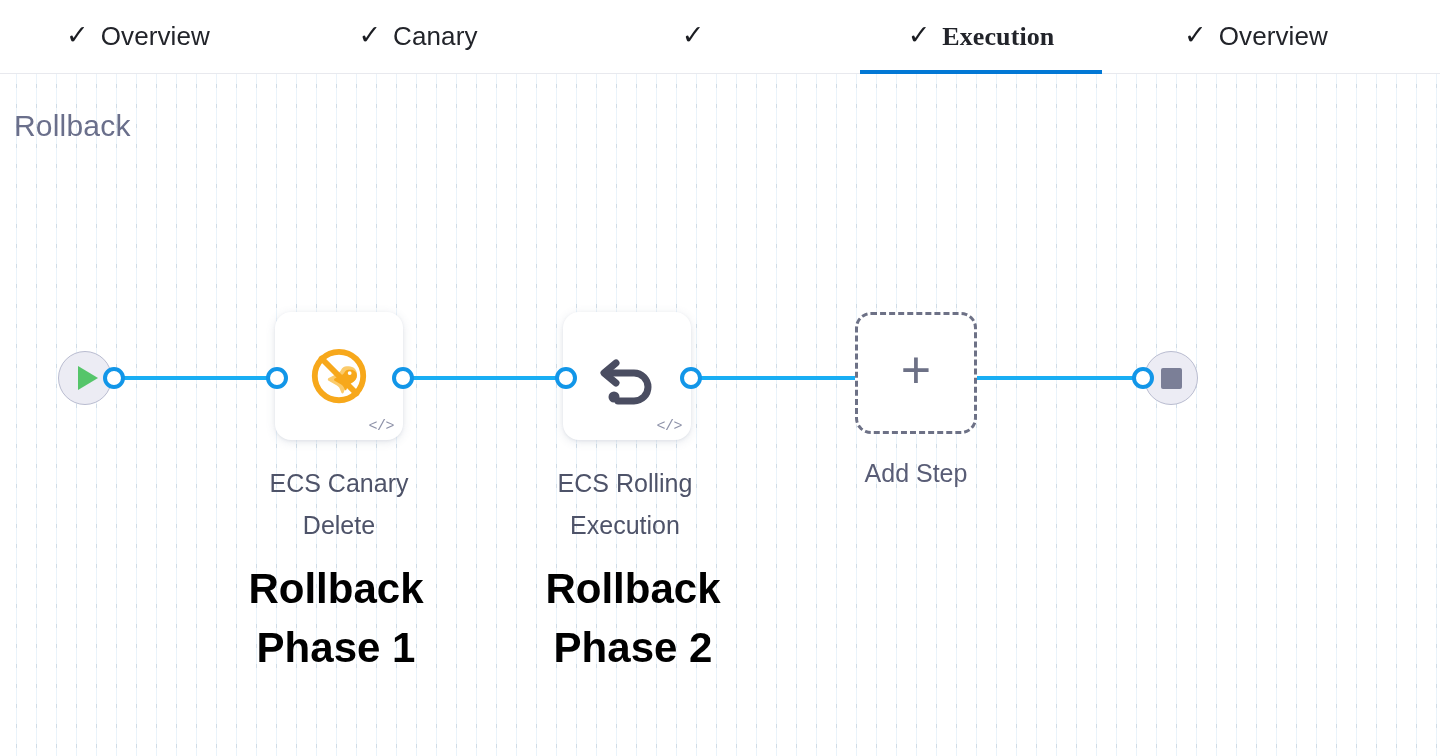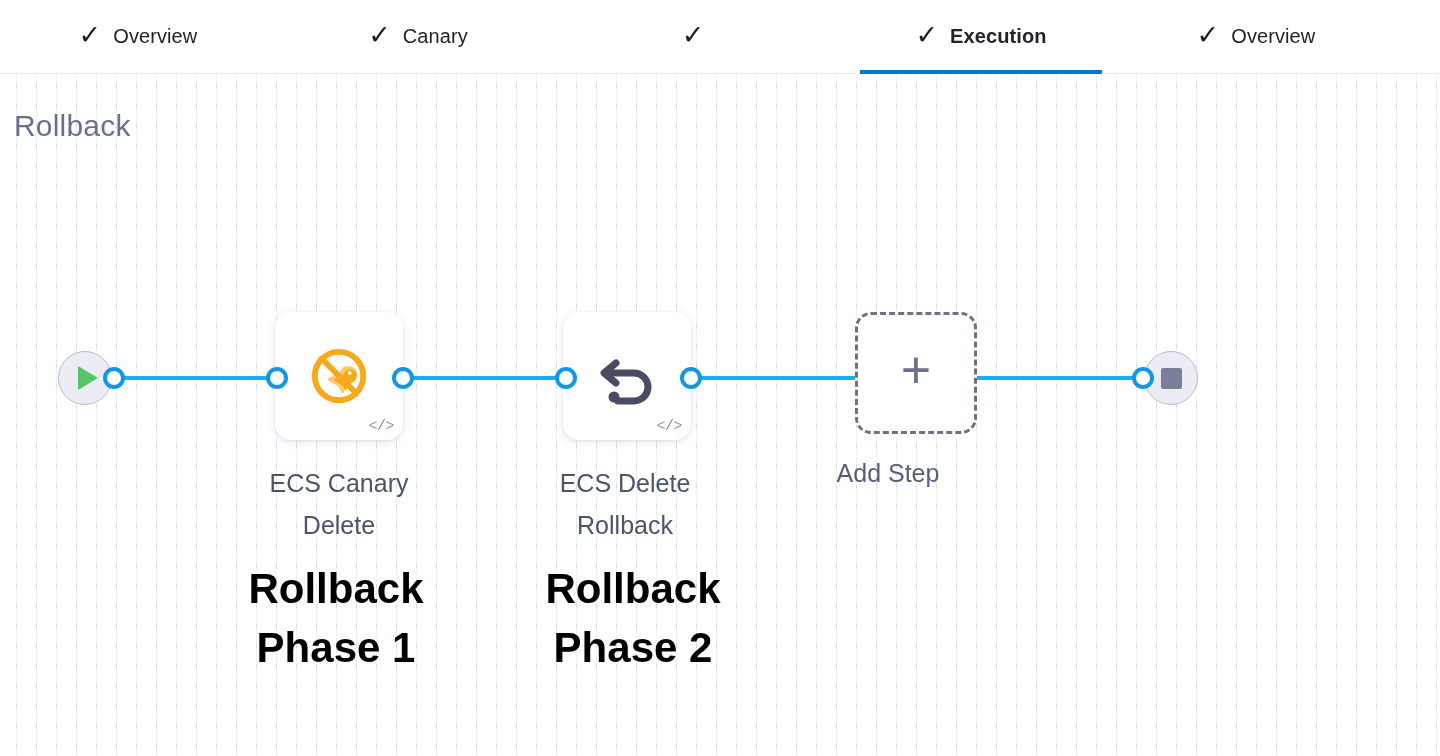--- a/index.html
+++ b/index.html
@@ -49,27 +49,27 @@
   .tab-check {
     font-size: 27px;
     line-height: 1;
     color: #1b1d22;
     font-weight: 400;
     display: inline-block;
     transform: translateY(-1px);
   }
 
   .tab-label {
-    font-size: 20px;
+    font-size: 26px;
     color: #22242a;
     letter-spacing: 0.1px;
     white-space: nowrap;
   }
 
-  .tab.active .tab-label { font-weight: 700; }
+  .tab.active .tab-label { font-weight: 700; font-family: Liberation Serif, serif; }
 
   .tab-underline {
     position: absolute;
     left: 0; right: 0;
     bottom: 0;
     height: 4px;
     background: transparent;
   }
   .tab.active .tab-underline { background: #0278d5; }
 
@@ -249,21 +249,21 @@
   }
   .plus-glyph {
     font-size: 52px;
     color: #6d7186;
     font-weight: 300;
     line-height: 1;
     transform: translateY(-3px);
   }
   .addstep-label {
     position: absolute;
-    left: 772px;
+    left: 800px;
     top: 385px;
     width: 232px;
     text-align: center;
     font-size: 25px;
     color: #595d76;
     z-index: 7;
   }
 
   
   .node-label {
@@ -375,21 +375,21 @@
           <svg class="icon" width="66" height="62" viewBox="0 0 66 62" aria-hidden="true">
             <path d="M22 18 L10 28 L22 38" fill="none" stroke="#4A4D61" stroke-width="7" stroke-linecap="round" stroke-linejoin="round"></path>
             <path d="M12 28 H40 a14 14 0 0 1 0 28 H24" fill="none" stroke="#4A4D61" stroke-width="7" stroke-linecap="round"></path>
             <circle cx="20" cy="52" r="5.5" fill="#4A4D61"></circle>
           </svg>
         </span>
         <span class="code-badge">&lt;/&gt;</span>
       </div>
       <div class="dot dot-5"></div>
 
-      <div class="node-label node-label-2">ECS Delete Rollback</div>
+      <div class="node-label node-label-2">ECS Rolling Execution</div>
 
       <div class="addstep">
         <span class="plus-glyph">+</span>
       </div>
       <div class="addstep-label">Add Step</div>
 
       <div class="dot dot-6"></div>
       <div class="terminal terminal-end">
         <div class="stop-sq"></div>
       </div>

